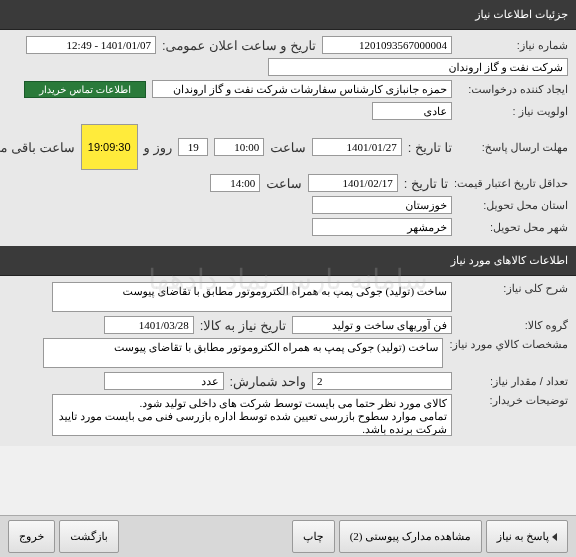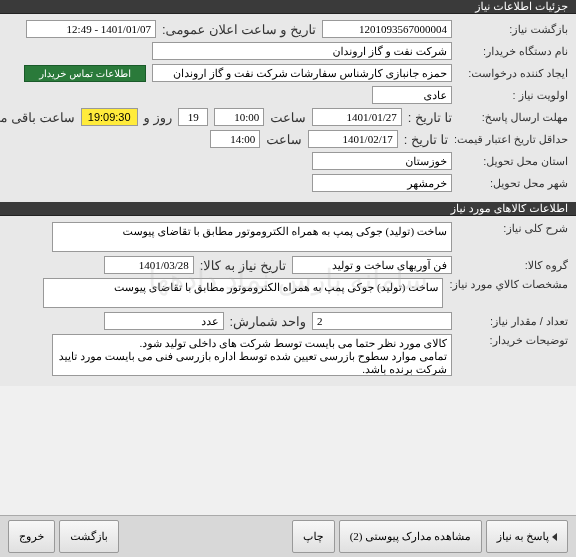--- a/index.html
+++ b/index.html
@@ -23,21 +23,21 @@
   transform: translate(-50%, -50%);
   font-size: 28px;
   color: rgba(180,180,180,0.25);
   pointer-events: none;
   z-index: 10;
   white-space: nowrap;
 }
 .section-header {
   background: #3a3a3a;
   color: #fff;
-  padding: 0 8px;
+  padding: 8px 8px;
   font-size: 11px;
   border-bottom: 1px solid #222;
 }
 .form-section {
   background: #e8e8e8;
   padding: 6px 8px;
 }
 .form-row {
   display: flex;
   align-items: center;
@@ -70,21 +70,21 @@
   direction: rtl;
   resize: none;
 }
 .inline-label {
   font-size: 13px;
   color: #333;
   white-space: nowrap;
 }
 .highlight-yellow {
   background: #ffeb3b;
-  padding: 2px 6px;
+  padding: 16px 6px;
   border: 1px solid #999;
 }
 .contact-btn {
   background: #2a7a3a;
   color: #fff;
   padding: 2px 14px;
   font-size: 10px;
   border: 1px solid #1a5a2a;
   cursor: pointer;
 }
@@ -124,28 +124,27 @@
 </style>
 </head>
 <body>
 
 <div class="watermark">سامانه پارس نماد دادهها</div>
 
 <div class="section-header">جزئیات اطلاعات نیاز</div>
 <div class="form-section">
 
   <div class="form-row">
-    <span class="form-label">بازگشت نیاز:</span>
+    <span class="form-label">شماره نیاز:</span>
     <input class="form-input" style="width: 130px;" value="1201093567000004">
     <span class="inline-label">تاریخ و ساعت اعلان عمومی:</span>
     <input class="form-input" style="width: 130px;" value="1401/01/07 - 12:49">
   </div>
 
   <div class="form-row">
-    <span class="form-label">نام دستگاه خریدار:</span>
     <input class="form-input" style="width: 300px;" value="شرکت نفت و گاز اروندان">
   </div>
 
   <div class="form-row">
     <span class="form-label">ایجاد کننده درخواست:</span>
     <input class="form-input" style="width: 300px;" value="حمزه جانبازی کارشناس سفارشات شرکت نفت و گاز اروندان">
     <span class="contact-btn">اطلاعات تماس خریدار</span>
   </div>
 
   <div class="form-row">

